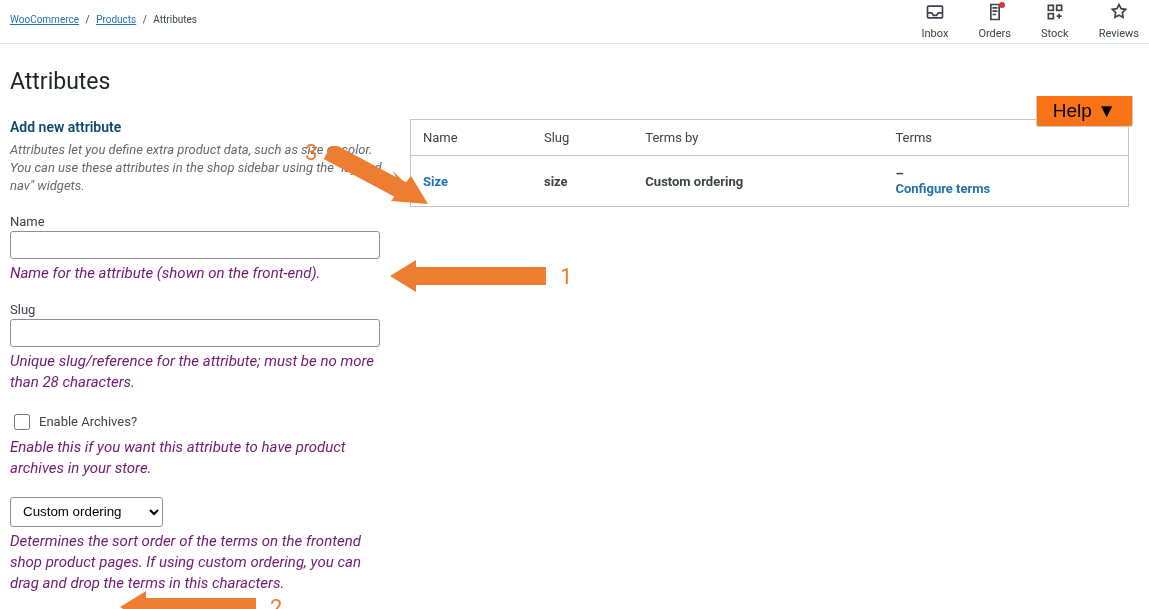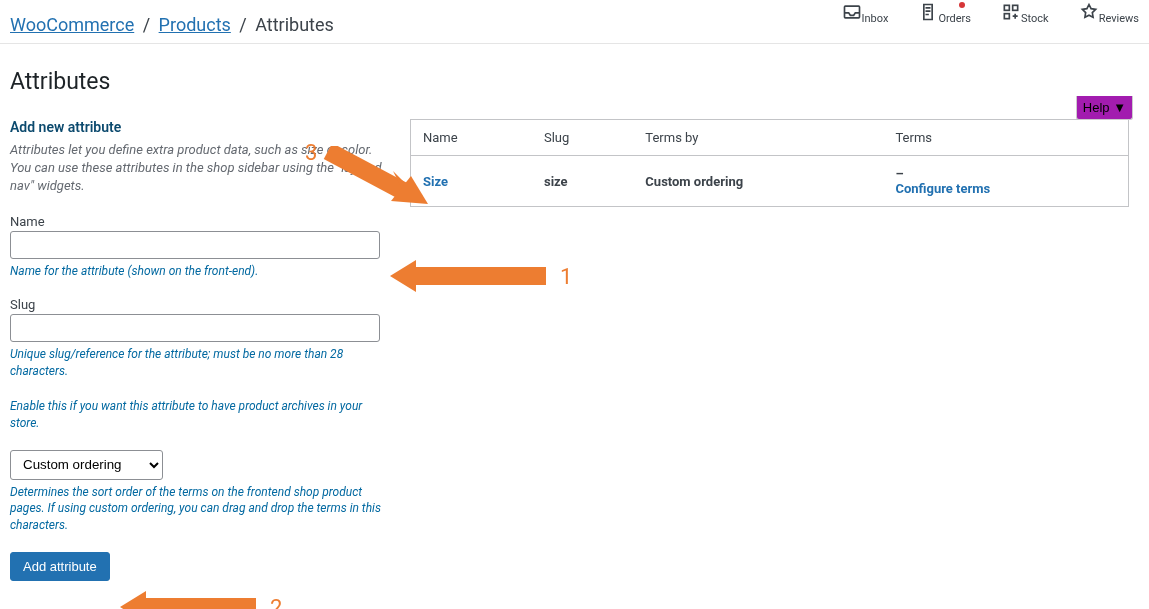--- a/index.html
+++ b/index.html
@@ -15,48 +15,48 @@
     height: 44px;
     display: flex;
     align-items: flex-start;
     justify-content: space-between;
     padding: 0 10px;
     border-bottom: 1px solid #e5e5e5;
   }
   .breadcrumb {
     padding-top: 14px;
     color: #3c434a;
-    font-size: 18px;
+    font-size: 10px;
   }
   .breadcrumb a { color: #2271b1; text-decoration: underline; }
   .breadcrumb .sep { margin: 0 4px; color:#3c434a; }
   .breadcrumb .current { color:#3c434a; }
   .top-icons { display:flex; gap:30px; padding-top:2px; }
-  .top-icon-item { display:flex; align-items:flex-end; color:#3c434a; cursor:pointer; position:relative; }
+  .top-icon-item { display:flex; flex-direction:column; align-items:center; color:#3c434a; cursor:pointer; position:relative; }
   .top-icon-item .lbl { font-size:11px; margin-top:2px; }
   .top-icon-item svg { width:20px; height:20px; }
   .orders-dot { position:absolute; top:0; right:6px; width:6px; height:6px; background:#d63638; border-radius:50%; }
   .help-btn {
     position:absolute; right:16px; top:52px;
-    border:1px solid #ccc; background:#a21caf; padding:4px 6px; font-size:13px; cursor:pointer;
+    border:1px solid #ccc; background:#f97316; padding:4px 16px; font-size:19px; cursor:pointer;
     border-radius:0 0 3px 3px; border-top:none;
   }
   .wrap { padding: 10px 20px 40px 10px; position:relative; }
   h1.page-title { font-size:23px; font-weight:400; color:#1d2327; margin:14px 0 24px 0; }
   .columns { display:flex; gap:20px; }
   .col-left { width:380px; flex-shrink:0; }
   .col-right { flex:1; }
   h2.section { font-size:14px; font-weight:600; margin:0 0 6px 0; color:#0c4a6e;}
   p.desc { font-style:italic; color:#646970; margin:0 0 18px 0; line-height:1.4; }
   label.fld { display:block; font-size:13px; margin-bottom:2px; color:#3c434a; }
   input.txt {
     width:370px; height:28px; border:1px solid #8c8f94; border-radius:3px; padding:0 8px; background:#fff;
   }
   input.txt.short { width:370px; }
-  .hint { font-style:italic; color:#0369a1; font-size:12px; margin:4px 0 18px 0; line-height:1.4;}
+  .hint { font-style:italic; color:#701a75; font-size:15px; margin:4px 0 18px 0; line-height:1.4;}
   .checkbox-row { display:flex; align-items:center; gap:6px; }
   .checkbox-row input { width:16px; height:16px; border:1px solid #8c8f94; border-radius:3px; }
   select.sel { height:30px; border:1px solid #8c8f94; border-radius:3px; padding:0 24px 0 8px; background:#fff; }
   .btn-primary {
     background:#2271b1; color:#fff; border:1px solid #2271b1; padding:6px 12px; border-radius:3px; cursor:pointer; font-size:13px;
   }
   table.attr { width:100%; border-collapse:collapse; border:1px solid #c3c4c7; background:#fff;}
   table.attr th, table.attr td { text-align:left; padding:10px 12px; font-size:13px;font-weight:bold; }
   table.attr thead th { border-bottom:1px solid #c3c4c7; font-weight:400; color:#3c434a;}
   table.attr a { color:#2271b1; text-decoration:none; }
@@ -134,20 +134,24 @@
       <p class="desc">Attributes let you define extra product data, such as size or color. You can use these attributes in the shop sidebar using the "layered nav" widgets.</p>
 
       <label class="fld">Name</label>
       <input class="txt" type="text" style="">
       <div class="hint">Name for the attribute (shown on the front-end).</div>
 
       <label class="fld">Slug</label>
       <input class="txt short" type="text" style="">
       <div class="hint">Unique slug/reference for the attribute; must be no more than 28 characters.</div>
 
+      <div class="checkbox-row">
+        <input type="checkbox" style="">
+        <label>Enable Archives?</label>
+      </div>
       <div class="hint">Enable this if you want this attribute to have product archives in your store.</div>
 
       <select class="sel">
         <option>Custom ordering</option>
       </select>
       <div class="hint">Determines the sort order of the terms on the frontend shop product pages. If using custom ordering, you can drag and drop the terms in this characters.</div>
 
       <button class="btn-primary">Add attribute</button>
     </div>
 

